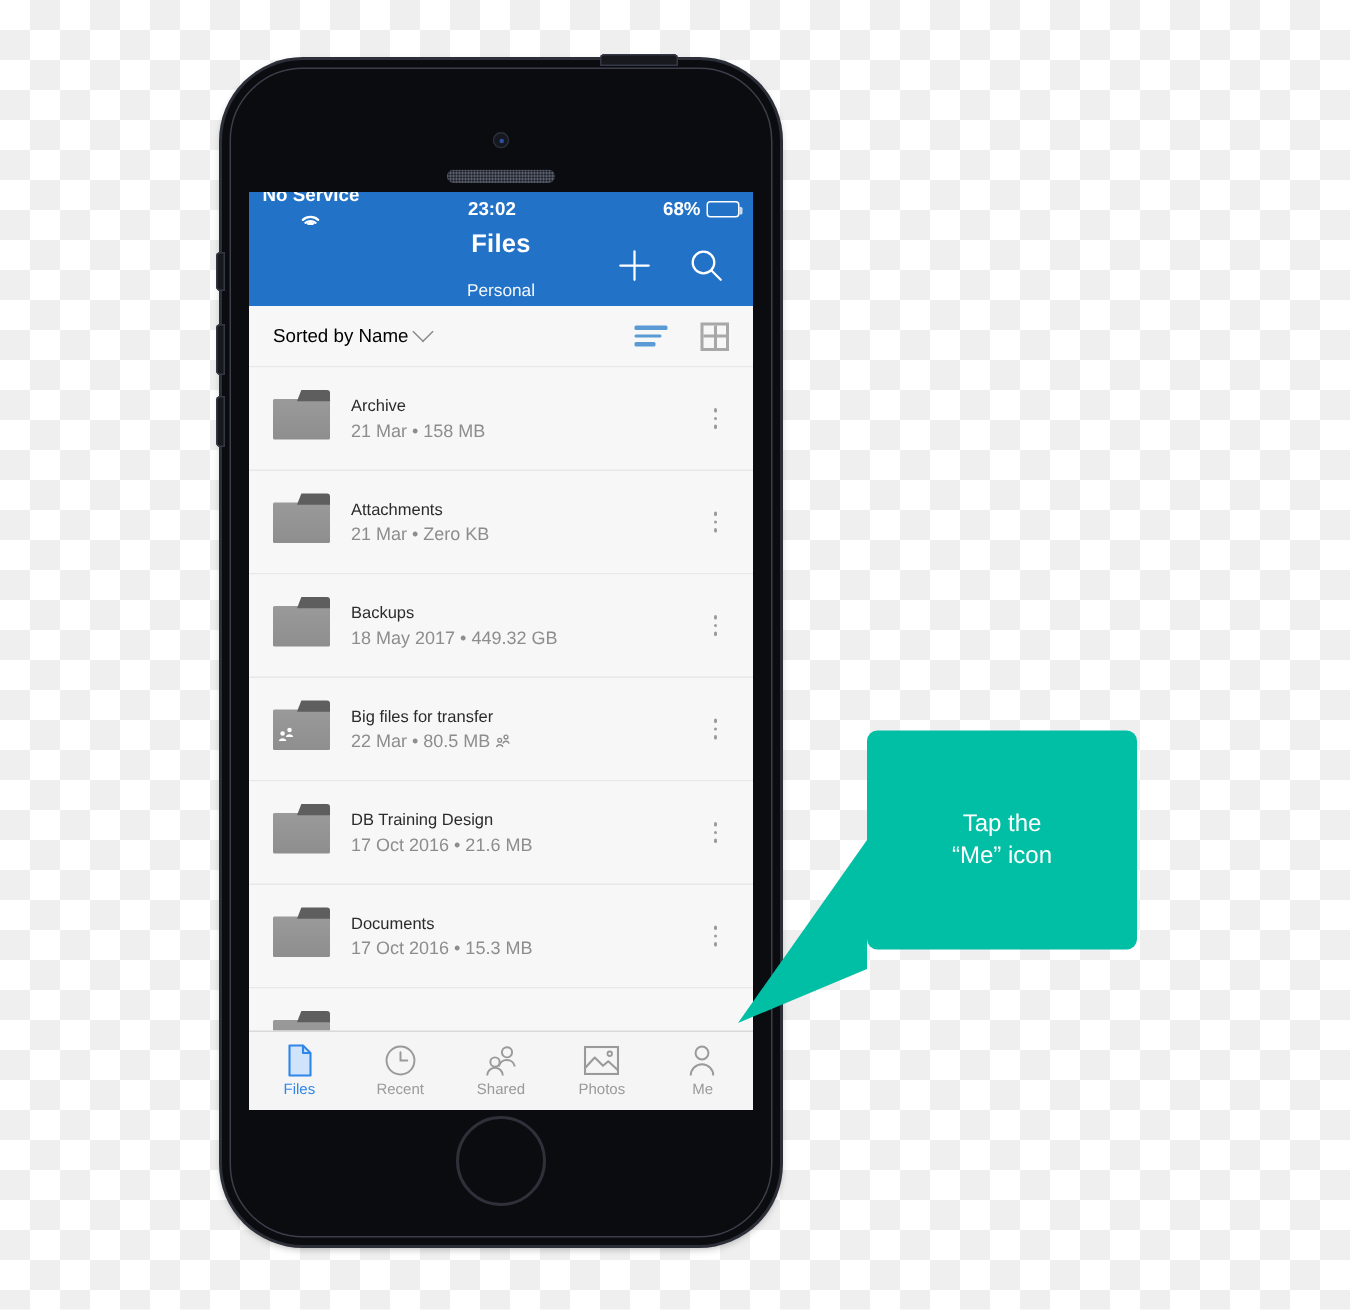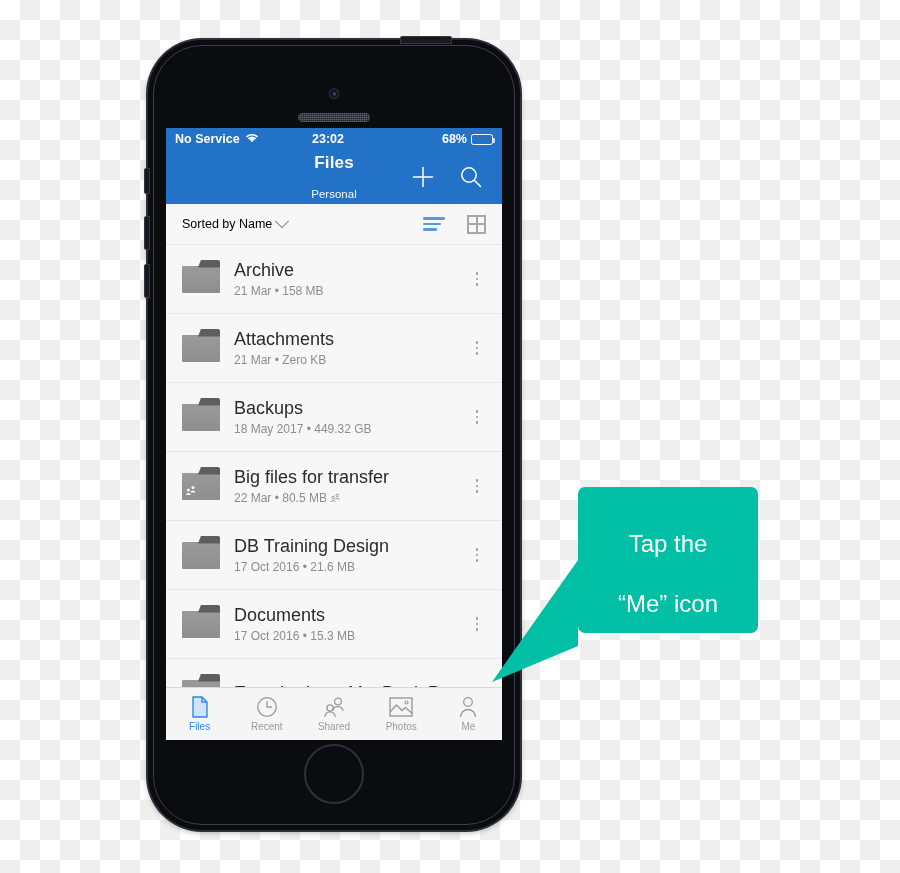--- a/index.html
+++ b/index.html
@@ -61,21 +61,21 @@
     position:absolute;left:18px;top:88px;width:336px;height:612px;
     background:#f7f7f7;overflow:hidden;
   }
 
   
   #statusbar{
     height:22px;background:#2272c8;color:#fff;
     display:flex;align-items:center;padding:0 9px;
     font-size:12.5px;font-weight:bold;position:relative;
   }
-  #sb-left{display:flex;align-items:center;gap:5px;}
+  #sb-left{display:flex;align-items:center;gap:5px;flex-direction:column;}
   #sb-time{position:absolute;left:0;right:12px;text-align:center;font-size:12.5px;font-weight:bold;}
   #sb-right{margin-left:auto;display:flex;align-items:center;gap:4px;position:relative;z-index:2;}
   .battery{
     width:22px;height:11px;border:1px solid #fff;border-radius:2.5px;
     position:relative;box-sizing:border-box;padding:1px;
   }
   .battery::after{content:"";position:absolute;right:-3px;top:3px;width:2px;height:5px;
     background:#fff;border-radius:0 1px 1px 0;opacity:.75;}
   .battery-fill{height:100%;background:#fff;border-radius:1px;}
 
@@ -120,21 +120,21 @@
   }
   .folder-icon::before{
     content:"";position:absolute;right:0;top:-6px;width:22px;height:8px;
     background:#5e5e5e;border-radius:2px 2px 0 0;
     clip-path:polygon(14% 0,100% 0,100% 100%,0 100%);
   }
   .folder-shared-badge{
     position:absolute;left:3px;bottom:2px;color:#fff;font-size:10px;line-height:1;
   }
   .file-text{flex:1;min-width:0;}
-  .file-name{font-size:18px;color:#2b2b2b;white-space:nowrap;overflow:hidden;}
+  .file-name{font-size:11px;color:#2b2b2b;white-space:nowrap;overflow:hidden;}
   .file-meta{font-size:12px;color:#8d8d8d;margin-top:3px;white-space:nowrap;}
   .file-meta .shared-glyph{font-size:10px;}
   .row-menu{
     width:22px;flex:none;display:flex;flex-direction:column;align-items:center;gap:3px;
   }
   .row-menu i{width:2.6px;height:2.6px;border-radius:50%;background:#9b9b9b;display:block;}
 
   
   #tabbar{
     position:absolute;left:0;right:0;bottom:0;height:52px;
@@ -147,21 +147,21 @@
   .tab-icon{height:22px;display:flex;align-items:center;justify-content:center;}
 
   
   #callout-wrap{position:absolute;left:0;top:0;width:900px;height:873px;z-index:20;pointer-events:none;}
   #callout-box{
     position:absolute;left:578px;top:487px;width:180px;height:146px;
     background:#00bfa5;border-radius:7px;
     display:flex;flex-direction:column;align-items:center;justify-content:center;
     pointer-events:auto;
   }
-  .callout-line{color:#ffffff;font-size:24px;line-height:1.32;text-align:right;white-space:nowrap;margin-top:28px;}
+  .callout-line{color:#ffffff;font-size:16px;line-height:1.32;text-align:right;white-space:nowrap;}
 </style>
 </head>
 <body>
 
 <div id="phone">
   <div id="phone-inner-rim"></div>
   <div class="side-btn" id="btn-power"></div>
   <div class="side-btn" id="btn-mute"></div>
   <div class="side-btn" id="btn-vol-up"></div>
   <div class="side-btn" id="btn-vol-down"></div>

